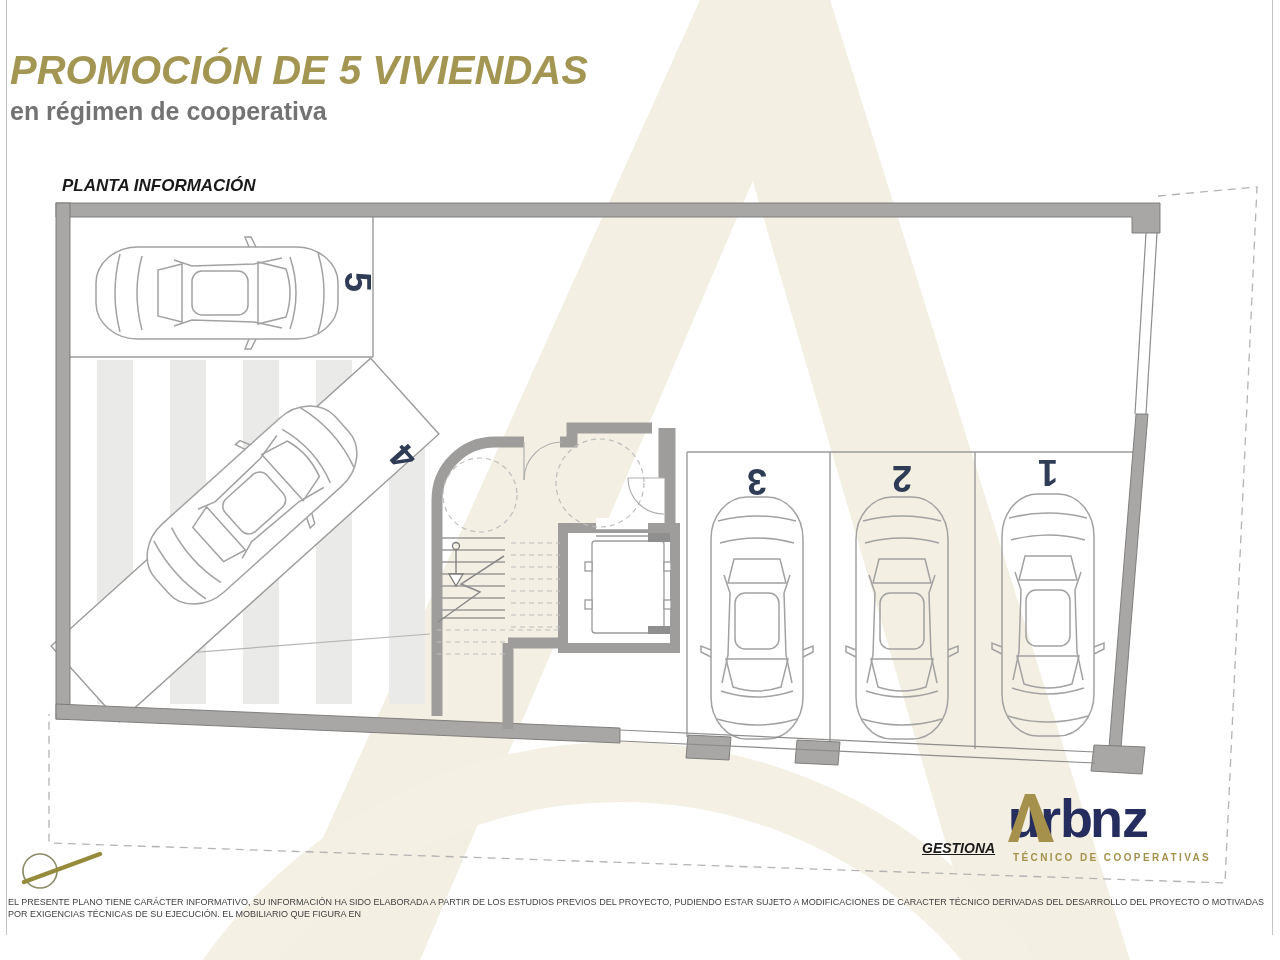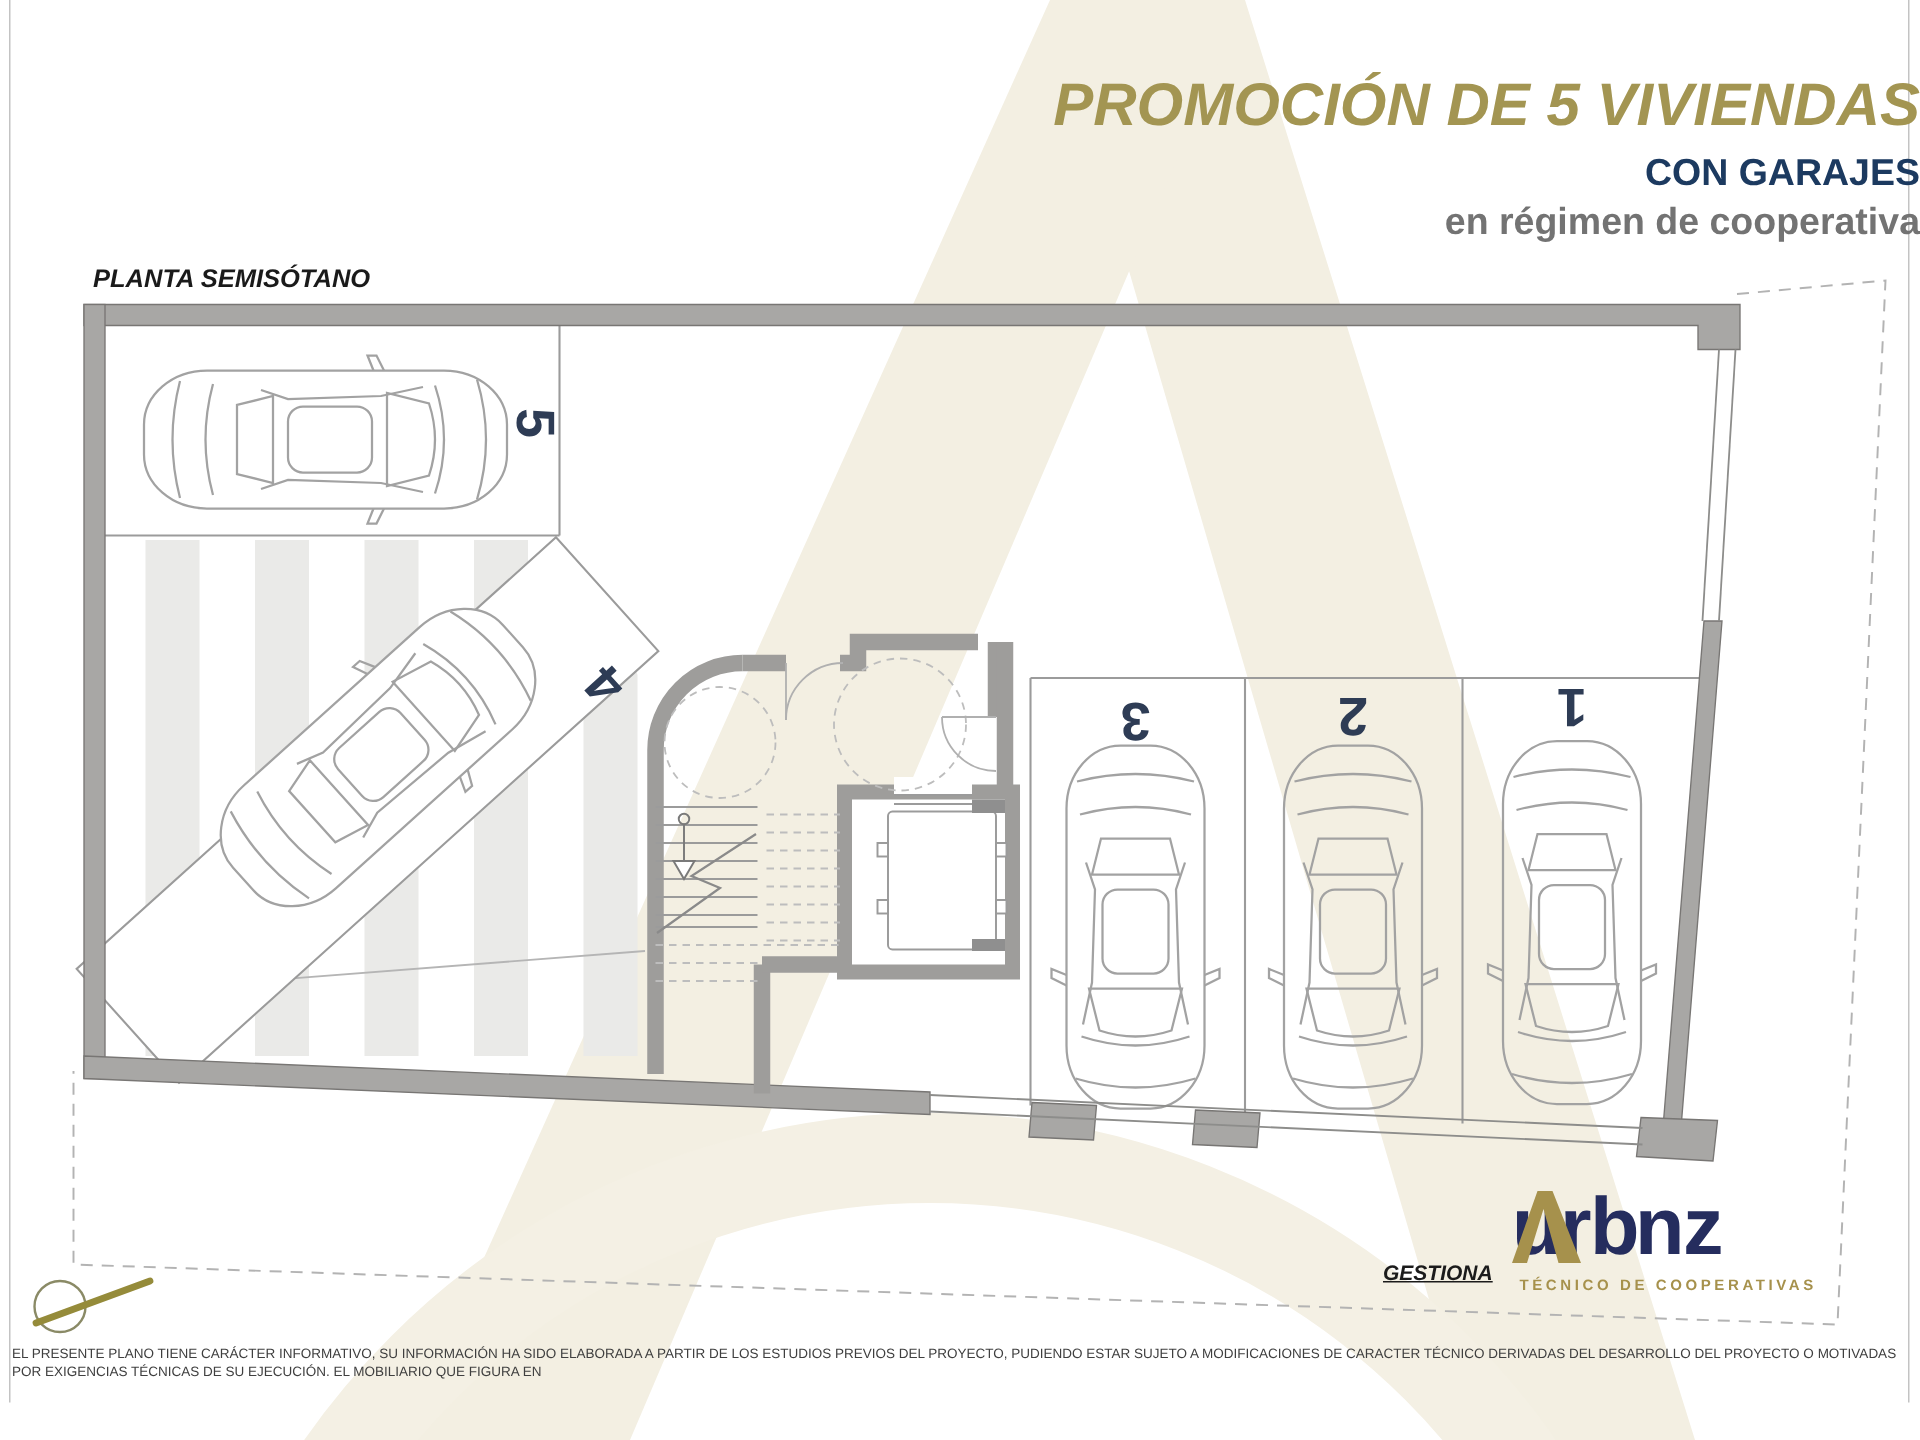--- a/index.html
+++ b/index.html
@@ -3,21 +3,21 @@
 <meta charset="utf-8">
 <style>
   html,body{margin:0;padding:0;background:#ffffff;}
   .page{position:relative;width:1280px;height:960px;background:#ffffff;overflow:hidden;
         font-family:"Liberation Sans",sans-serif;}
   .edge{position:absolute;top:0;height:935px;width:1px;background:#c3c3c3;}
   .edge.left{left:6px;} .edge.right{left:1272px;}
   svg{position:absolute;left:0;top:0;}
   .wm{z-index:0;} .plan{z-index:1;}
   .txt{position:absolute;z-index:2;}
-  .header{left:10px;top:0;width:1270px;text-align:right;}
+  .header{left:10px;top:0;width:1270px;text-align:left;}
   .title{margin-top:48px;font-size:40px;font-weight:bold;font-style:italic;
          color:#a39552;letter-spacing:0px;}
   .sub1{margin-top:8px;font-size:25px;font-weight:bold;color:#1c3a60;}
   .sub2{margin-top:4px;font-size:25px;font-weight:bold;color:#737373;}
   .addr{margin-top:3px;font-size:12px;font-weight:bold;font-style:italic;color:#a89a5f;}
   .plan-label{left:62px;top:176px;font-size:17px;font-weight:bold;font-style:italic;color:#1a1a1a;}
   .gestiona{left:922px;top:840px;font-size:14px;font-weight:bold;font-style:italic;
             color:#1b1b1b;text-decoration:underline;}
   .brand{left:1008px;top:794px;display:flex;align-items:flex-end;}
   .brand .word{font-size:54px;font-weight:bold;color:#252d5e;line-height:0.92;letter-spacing:-1px;}
@@ -193,25 +193,24 @@
     </g>
 
     <g>
       <circle cx="40" cy="871" r="17" fill="none" stroke="#8a8a66" stroke-width="1.6"></circle>
       <line x1="24" y1="882" x2="100" y2="854" stroke="#958b3a" stroke-width="4.5" stroke-linecap="round"></line>
     </g>
   </svg>
 
   <div class="txt header">
     <div class="title">PROMOCIÓN DE 5 VIVIENDAS</div>
-    <div class="sub1">CON GARAJES</div>
     <div class="sub2">en régimen de cooperativa</div>
   </div>
 
-  <div class="txt plan-label">PLANTA SEMISÓTANO</div>
+  <div class="txt plan-label">PLANTA INFORMACIÓN</div>
 
   <div class="txt gestiona">GESTIONA</div>
   <div class="txt brand">
     <span class="word">urb</span>
     <span class="lambda">
       <svg width="46" height="48" viewBox="0 0 46 48">
         <polygon points="17,0 27,0 46,48 31,48 21,12 10,48 0,48" fill="#a6914c"></polygon>
       </svg>
     </span>
     <span class="word">nz</span>

